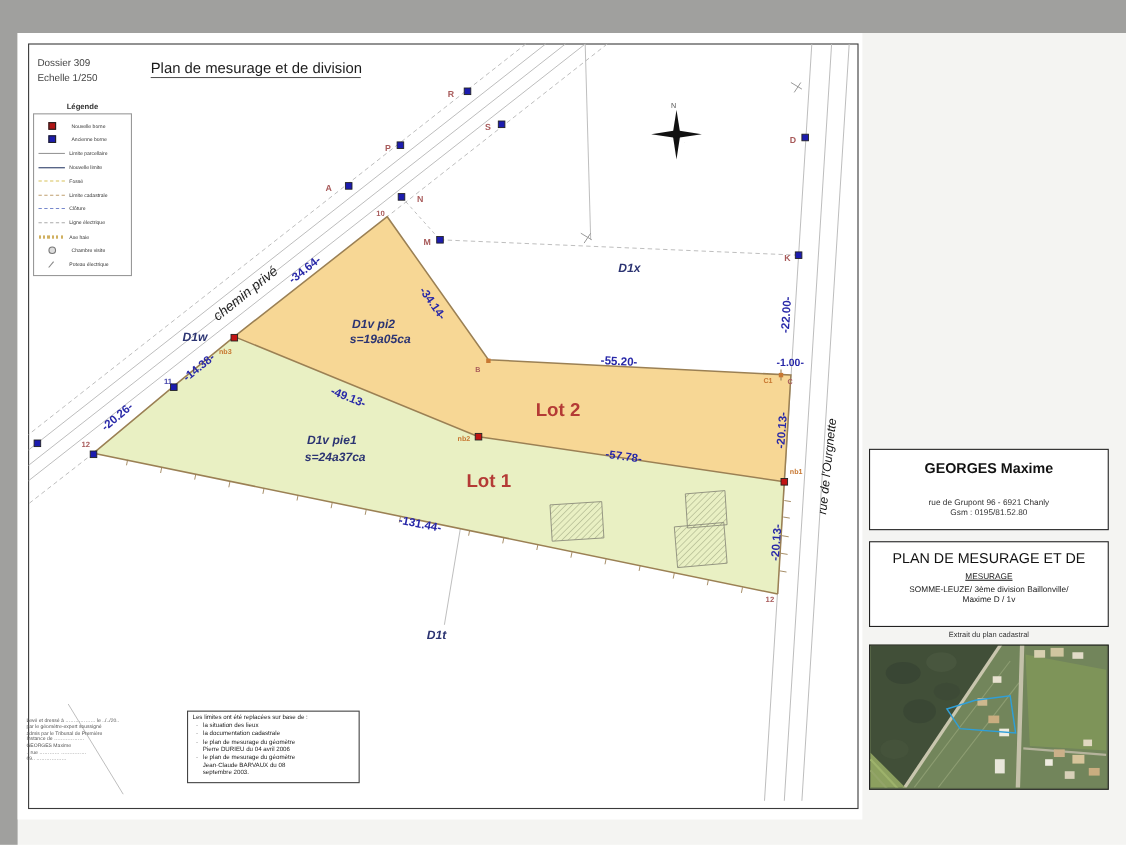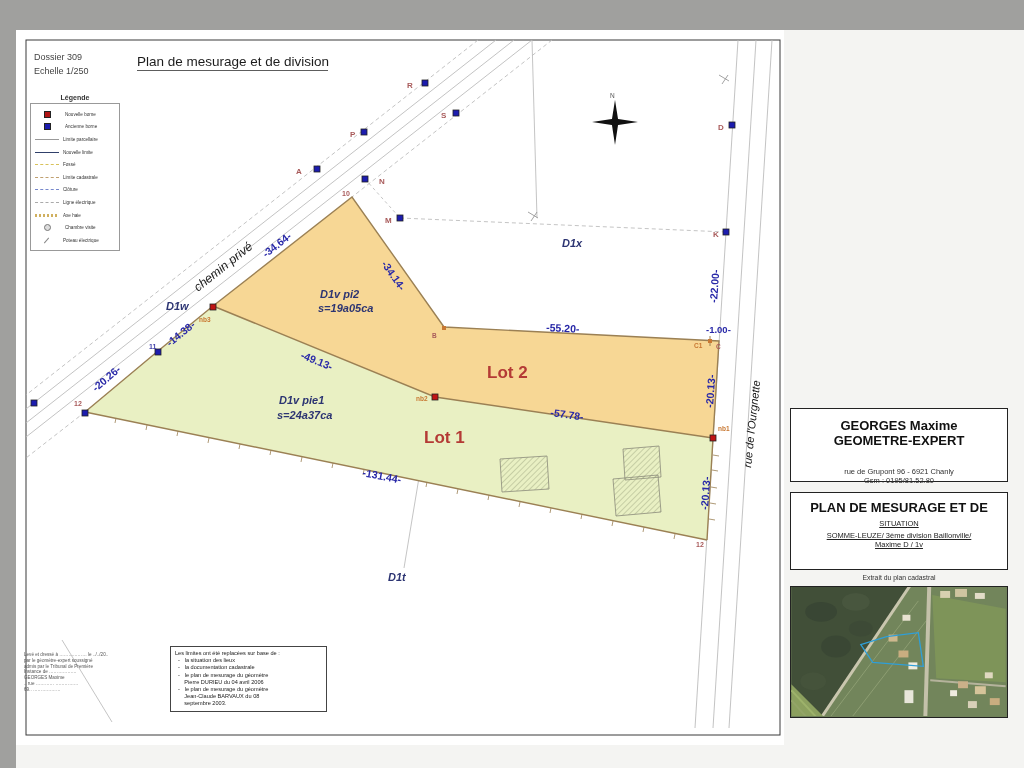--- a/index.html
+++ b/index.html
@@ -32,23 +32,23 @@
   .notes div{font-size:5.6px;line-height:7.2px;color:#222;white-space:pre;}
   
   .footerblk{position:absolute;left:24px;top:652px;width:110px;}
   .footerblk div{font-size:4.6px;line-height:5.8px;color:#555;white-space:pre;}
   
   .tb{position:absolute;left:790px;width:218px;background:#fff;border:1.3px solid #222;box-sizing:border-box;text-align:center;}
   .tb1{top:408px;height:74px;padding-top:9px;}
   .tb1 .nm{font-size:13px;font-weight:bold;color:#111;line-height:15px;}
   .tb1 .ad{font-size:7.5px;color:#333;margin-top:19px;line-height:9px;}
   .tb2{top:492px;height:78px;padding-top:7px;}
-  .tb2 .pt{font-size:13px;font-weight:bold;color:#111;line-height:15px;}
+  .tb2 .pt{font-size:13px;font-weight:normal;color:#111;line-height:15px;}
   .tb2 .sit{font-size:7.5px;color:#222;text-decoration:underline;margin-top:4px;}
-  .tb2 .s1{font-size:7.5px;color:#222;margin-top:3px;line-height:9px;text-decoration:underline;}
+  .tb2 .s1{font-size:7.5px;color:#222;margin-top:3px;line-height:9px;}
   .tb-cap{position:absolute;left:790px;top:574px;width:218px;text-align:center;font-size:6.8px;color:#333;}
   .photo{position:absolute;left:790px;top:586px;width:218px;height:132px;border:1.3px solid #222;box-sizing:border-box;background:#6f815a;}
 </style>
 </head>
 <body>
 
 <div class="band-top"></div>
 <div class="band-left"></div>
 <div class="sheet"></div>
 
@@ -269,28 +269,27 @@
   <div>Instance de ………………</div>
   <div></div>
   <div>GEORGES Maxime</div>
   <div></div>
   <div>.. rue ………… ……………</div>
   <div>69.. ………………</div>
 </div>
 
 <div class="tb tb1">
   <div class="nm">GEORGES Maxime</div>
-  <div class="nm">GEOMETRE-EXPERT</div>
   <div class="ad">rue de Grupont 96 - 6921 Chanly</div>
   <div class="ad" style="margin-top:0;">Gsm : 0195/81.52.80</div>
 </div>
 
 <div class="tb tb2">
   <div class="pt">PLAN DE MESURAGE ET DE</div>
-  <div class="sit">SITUATION</div>
+  <div class="sit">MESURAGE</div>
   <div class="s1">SOMME-LEUZE/ 3ème division Baillonville/</div>
   <div class="s1" style="margin-top:0;">Maxime D / 1v</div>
 </div>
 
 <div class="tb-cap">Extrait du plan cadastral</div>
 
 <div class="photo">
 <svg width="215" height="129" viewBox="0 0 216 130">
   <rect x="0" y="0" width="216" height="130" fill="#72855b"></rect>
 

